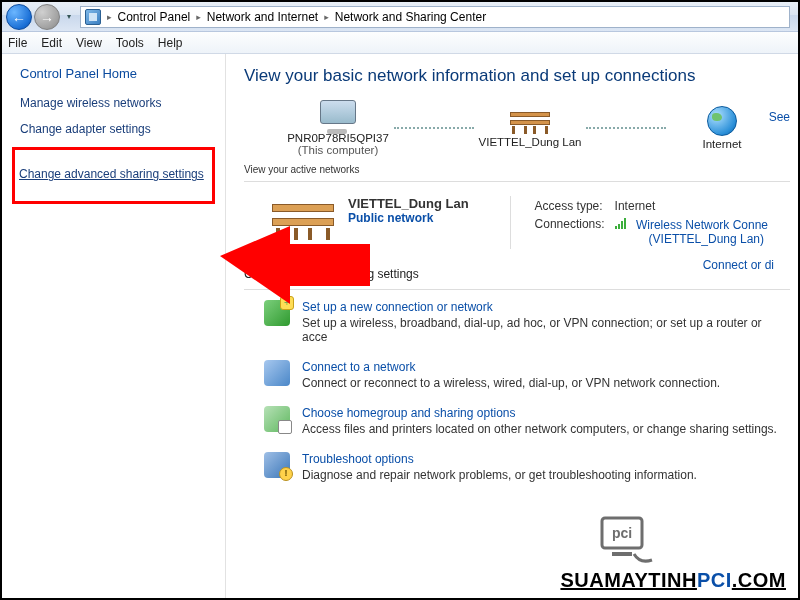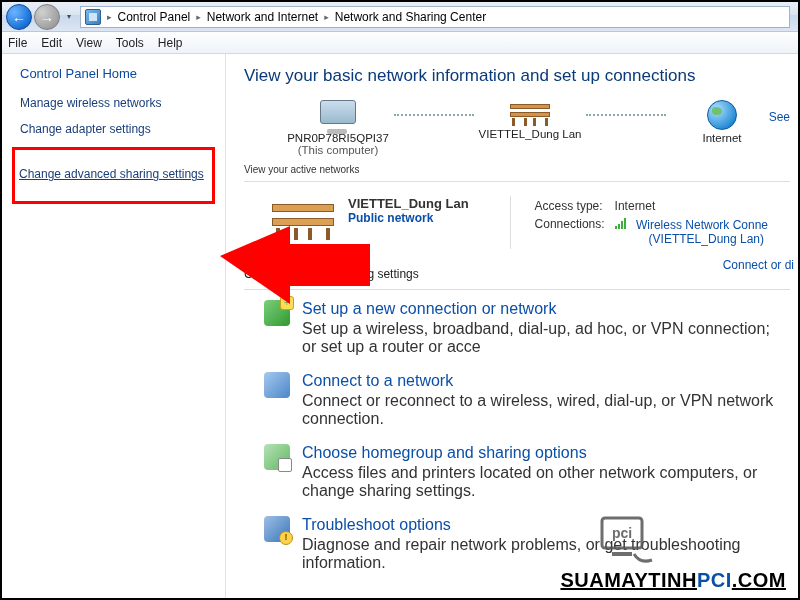--- a/index.html
+++ b/index.html
@@ -41,41 +41,41 @@
     border-right: 1px solid #e2e2e2; background:#fff;
   }
   .sidebar .home { color:#0a4a9e; font-size:13px; margin-bottom:14px; }
   .sidebar .link { color:#1a3e7a; margin: 10px 0; cursor:pointer; line-height:1.35;}
   .sidebar .link.active { text-decoration: underline; }
   .highlight-box { border: 3px solid #ff0000; padding:6px 6px 8px 4px; margin-left:-8px; margin-top:6px;}
 
   .main { flex:1; padding: 12px 8px 0 18px; font-size:12px; color:#333; position:relative; overflow:hidden; }
   .main h1 { font-size: 17px; font-weight: normal; color:#0a3a78; margin-bottom:14px; }
 
-  .map-row { display:flex; align-items:flex-start; gap: 8px; margin-bottom:8px; padding-left:26px;}
+  .map-row { display:flex; align-items:center; gap: 8px; margin-bottom:8px; padding-left:26px;}
   .map-item { width: 150px; text-align:center; font-size:11.5px; color:#222; }
   .map-item .label { margin-top:2px; }
   .map-item .sub { color:#555; }
   .map-conn { flex:0 0 40px; height:30px; position:relative; }
   .map-conn::before { content:""; position:absolute; top:14px; left:-20px; right:-20px; border-top:2px dotted #8aa; }
   .see { position:absolute; right:8px; top:56px; color:#0a4fa8; font-size:12px;}
 
   
   .ico { width:42px; height:30px; margin:0 auto; position:relative; }
   .ico-computer { background:linear-gradient(#cde,#9bc); border:1px solid #678; border-radius:3px; width:36px; height:24px; margin:0 auto;}
   .ico-computer::after{content:"";position:absolute;bottom:-4px;left:10px;width:20px;height:5px;background:#bbb;border-radius:2px;}
   .ico-bench { width:44px; height:22px; margin:4px auto 0; position:relative;}
   .ico-bench .seat{position:absolute;top:8px;left:2px;right:2px;height:5px;background:#d4934a;border:1px solid #8a5a28;}
   .ico-bench .back{position:absolute;top:0;left:2px;right:2px;height:5px;background:#d4934a;border:1px solid #8a5a28;}
   .ico-bench .leg{position:absolute;bottom:0;width:3px;height:8px;background:#8a5a28;}
   .ico-globe{width:30px;height:30px;margin:0 auto;border-radius:50%;background:radial-gradient(circle at 30% 30%, #aee0ff,#2a8fd8 70%,#0a5a9e);border:1px solid #0a5a9e;position:relative;}
   .ico-globe::after{content:"";position:absolute;top:6px;left:4px;width:10px;height:8px;background:#6fc36f;border-radius:40% 60% 50% 50%;}
 
   .section-label{font-size:10px;color:#333;margin:6px 0 6px 0;}
-  .connect-link{position:absolute; right:4px; top:204px; color:#0a4fa8; font-size:12px;}
+  .connect-link{position:absolute; right:24px; top:204px; color:#0a4fa8; font-size:12px;}
   hr.sep-line{border:none;border-top:1px solid #ddd; margin:4px 0 10px 0;}
 
   
   .net-row { display:flex; padding:4px 0 10px 26px; }
   .net-left { display:flex; gap:12px; }
   .bench-lg { width:66px; height:40px; position:relative; margin-top:4px;}
   .bench-lg .seat{position:absolute;top:18px;left:2px;right:2px;height:8px;background:#dca055;border:1px solid #8a5a28;}
   .bench-lg .back{position:absolute;top:4px;left:2px;right:2px;height:8px;background:#dca055;border:1px solid #8a5a28;}
   .bench-lg .leg{position:absolute;bottom:0;width:4px;height:12px;background:#8a5a28;}
   .net-mid .name{font-weight:bold; font-size:13px;}
@@ -92,21 +92,21 @@
   .settings-head{font-size:12px;color:#222;margin:8px 0 8px 0;}
   .task{display:flex;gap:12px;margin:0 0 16px 20px; padding-right:10px;}
   .task .ticon{width:26px;height:26px;flex:0 0 26px;border-radius:4px;}
   .t1{background:linear-gradient(135deg,#7ccf7c,#2f9a2f);position:relative;}
   .t1::after{content:"+";position:absolute;right:-4px;top:-4px;width:12px;height:12px;background:#ffdd55;border:1px solid #c9a21a;border-radius:3px;font-size:10px;line-height:11px;text-align:center;color:#7a5;}
   .t2{background:linear-gradient(135deg,#a7c8ef,#4a87c8);}
   .t3{background:linear-gradient(135deg,#b7e1b7,#5fb85f);position:relative;}
   .t3::after{content:"";position:absolute;right:-2px;bottom:-2px;width:12px;height:12px;background:#fff;border:1px solid #888;border-radius:2px;}
   .t4{background:linear-gradient(135deg,#9fbfe6,#3a76b8);position:relative;}
   .t4::after{content:"!";position:absolute;right:-3px;bottom:-3px;width:12px;height:12px;background:#ffd24a;border:1px solid #b89020;border-radius:50%;font-size:9px;line-height:11px;text-align:center;color:#6a4f00;font-weight:bold;}
-  .task .tt{font-size:16px;}
+  .task .tt{font-size:12px;}
   .task .tt .tlink{color:#0a4fa8;display:block;margin-bottom:2px;}
   .task .tt .tdesc{color:#333;}
 
   
   .arrow {
     position:absolute; left:218px; top:214px; width:150px; height:100px; pointer-events:none;
   }
 
   
   .watermark{position:absolute;right:12px;bottom:6px;font-weight:bold;font-size:20px;letter-spacing:0.5px;}

